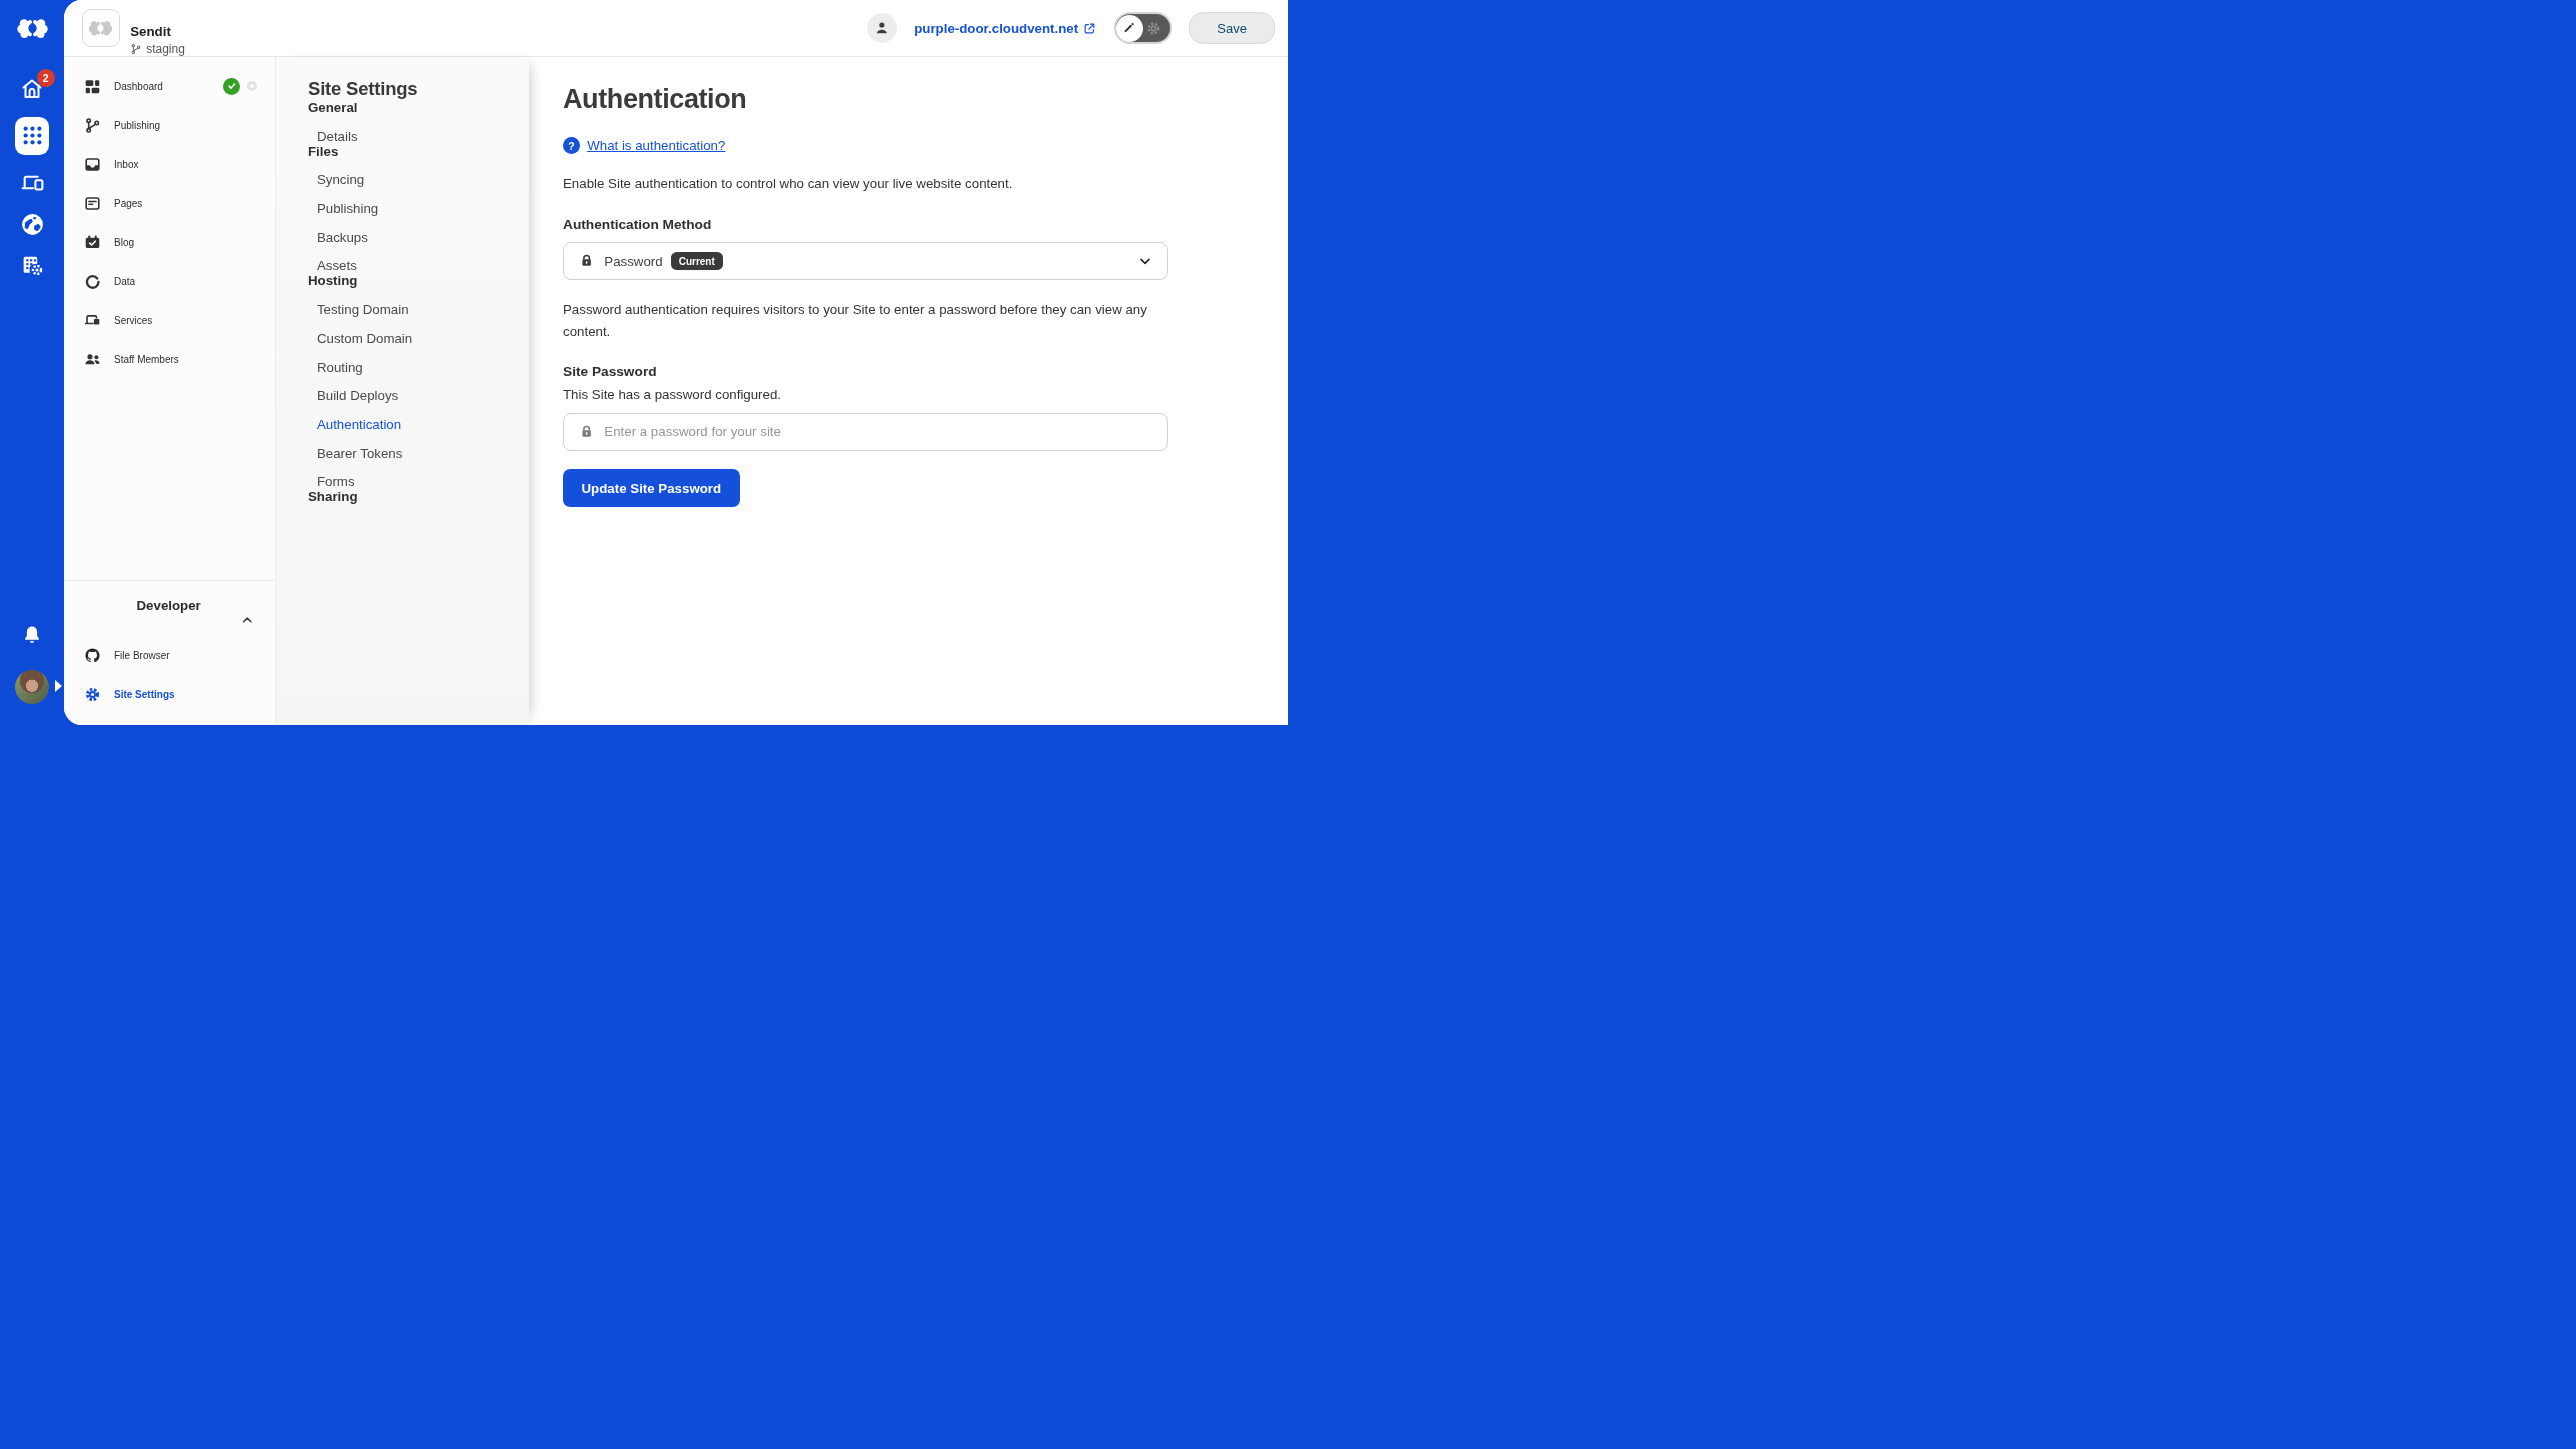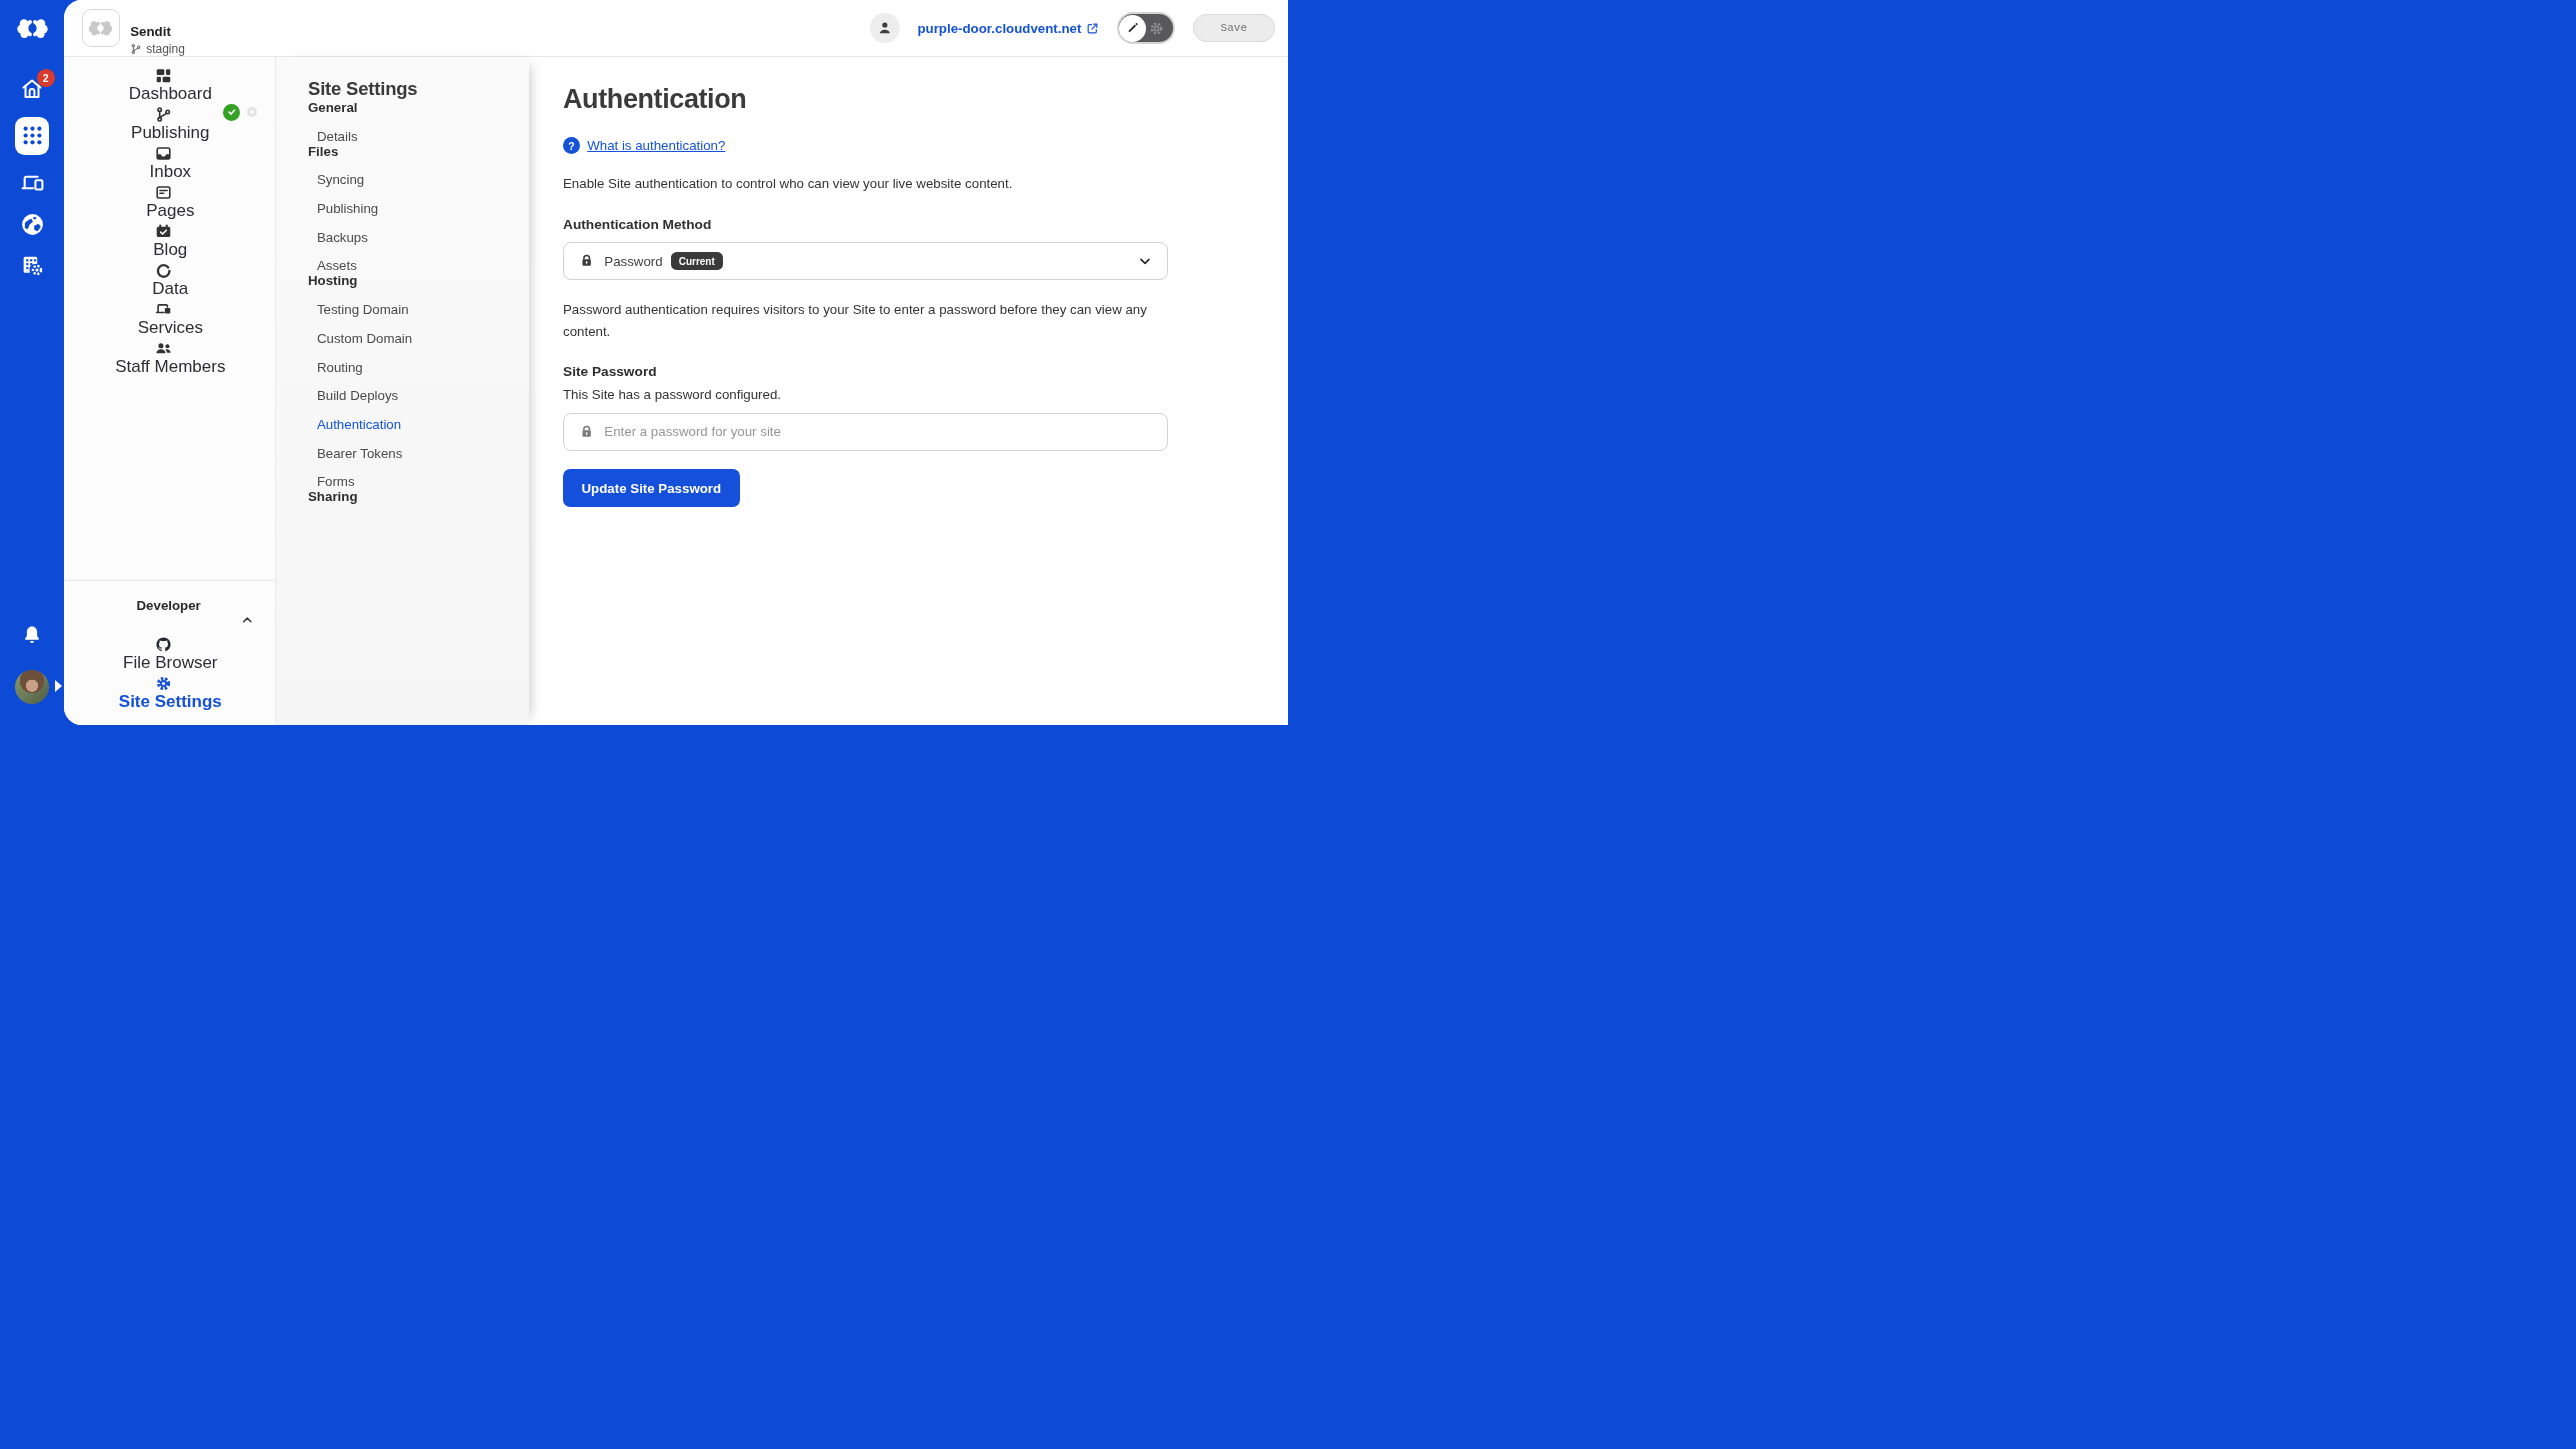--- a/index.html
+++ b/index.html
@@ -40,28 +40,28 @@
   .site-card { width:38px; height:38px; border:1.6px solid #d9d9d9; border-radius:8.9px; display:flex; align-items:center; justify-content:center; color:#c7c7c7; background:#fff; cursor:pointer; }
   .site-meta { margin-left:10.5px;margin-top:24px; }
   .site-name { font-size:13.3px; font-weight:bold; color:#222; }
   .site-branch { display:flex; align-items:center; gap:4px; margin-top:2.4px; color:#555; font-size:12px; }
   .topbar-right { margin-left:auto; display:flex; align-items:center; gap:17.7px; }
   .person-btn { width:30px; height:30px; border-radius:50%; background:#ededed; border:none; display:flex; align-items:center; justify-content:center; cursor:pointer; }
   .site-link { display:flex; align-items:center; gap:4.8px; color:#1452d6; font-weight:bold; font-size:13.3px; text-decoration:none; cursor:pointer; }
   .mode-toggle { display:flex; align-items:center; background:#59595b; border:2.4px solid #d4d4d4; border-radius:17.7px; height:32px; width:58px; position:relative; cursor:pointer; }
   .mode-knob { width:27px; height:27px; border-radius:50%; background:#fff; display:flex; align-items:center; justify-content:center; margin-left:0px; }
   .mode-gear { margin-left:2.4px; display:flex; align-items:center; }
-  .save-btn { background:#ececec; border:0.8px solid #dadada; border-radius:13.7px; padding:7.2px 27px; font-size:11px; color:#737373; font-family:Liberation Mono, monospace; cursor:pointer; }
+  .save-btn { background:#ececec; border:0.8px solid #dadada; border-radius:13.7px; padding:7.2px 27px; font-size:13px; color:#0c4a6e; font-family:Liberation Sans, sans-serif; cursor:pointer; }
 
   
   .columns { position:absolute; top:57px; left:0; right:0; bottom:0; display:flex; }
 
   
   .sidebar { width:211px; background:#fcfcfc; display:flex; flex-direction:column; padding-top:9.7px; }
-  .side-item { display:flex; align-items:center; height:39px; padding:0 17.7px 0 19.3px; cursor:pointer; color:#2d2d33; font-size:17px;flex-direction:column; }
+  .side-item { display:flex; align-items:center; height:39px; padding:0 17.7px 0 19.3px; cursor:pointer; color:#2d2d33; font-size:10px; }
   .side-item .s-icon { width:17.7px; display:flex; justify-content:center; margin-right:13px; color:#333; }
   .status-group { margin-left:auto; display:flex; align-items:center; gap:6.4px; }
   .status-ok { width:17px; height:17px; border-radius:50%; background:#34a124; display:flex; align-items:center; justify-content:center; }
   .status-empty { width:10.5px; height:10.5px; border-radius:50%; background:#fff; border:3.2px solid #e3e3e3; }
   .dev-section { margin-top:auto; border-top:0.8px solid #e6e6e6; padding:9.7px 0 11.3px 0; }
   .dev-header { display:flex; align-items:center; padding:8px 21px 8px 19.3px; font-weight:bold; font-size:13.3px; color:#2b2b2b; cursor:pointer;flex-direction:column; }
   .dev-header .chev { margin-left:auto; color:#3a3a3a; display:flex; }
   .side-item.active { color:#1450d8; font-weight:bold; }
   .side-item.active .s-icon { color:#1450d8; }
 

